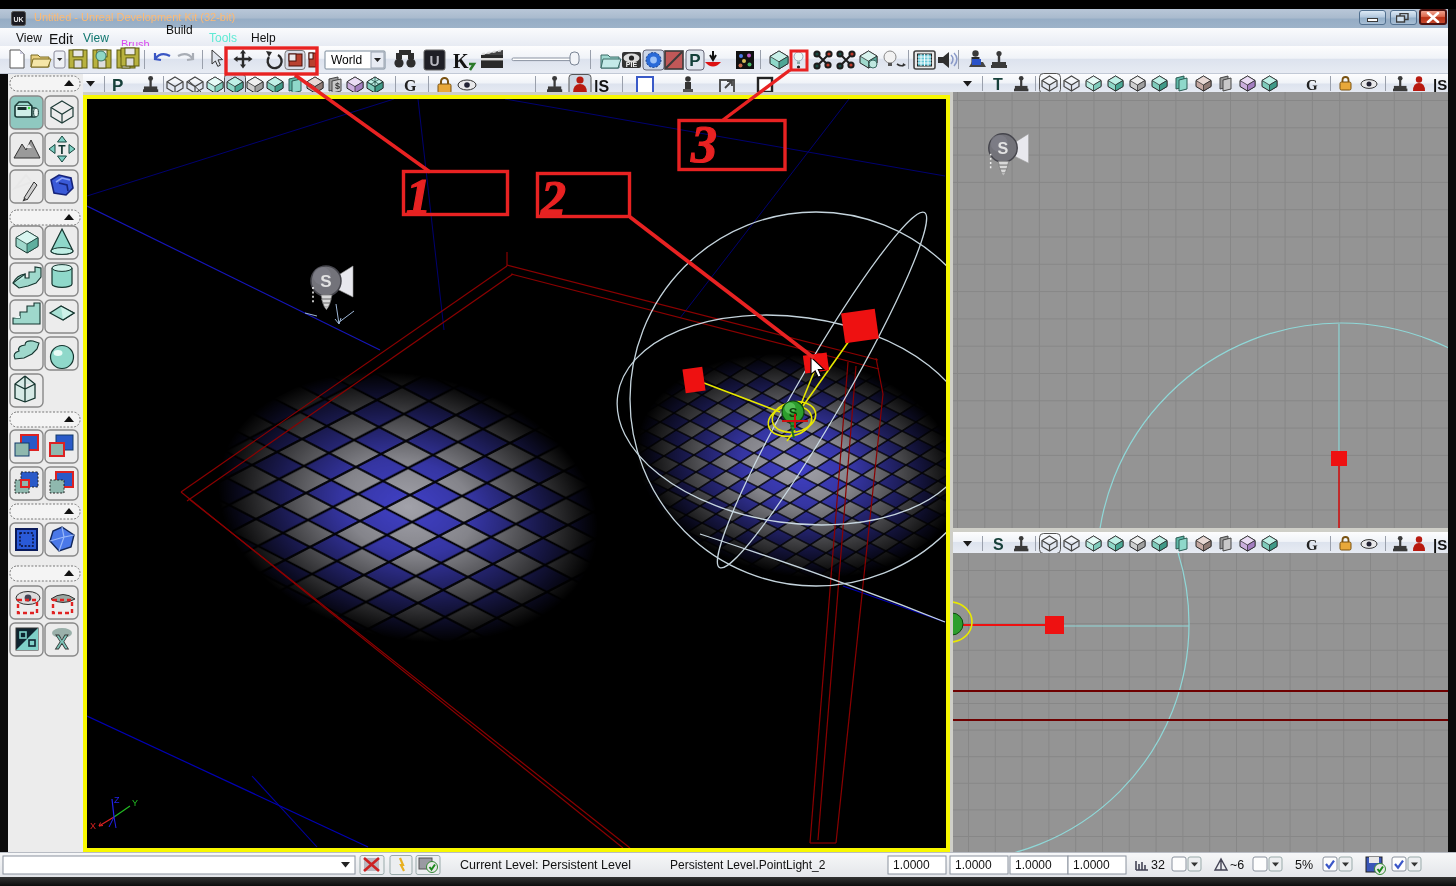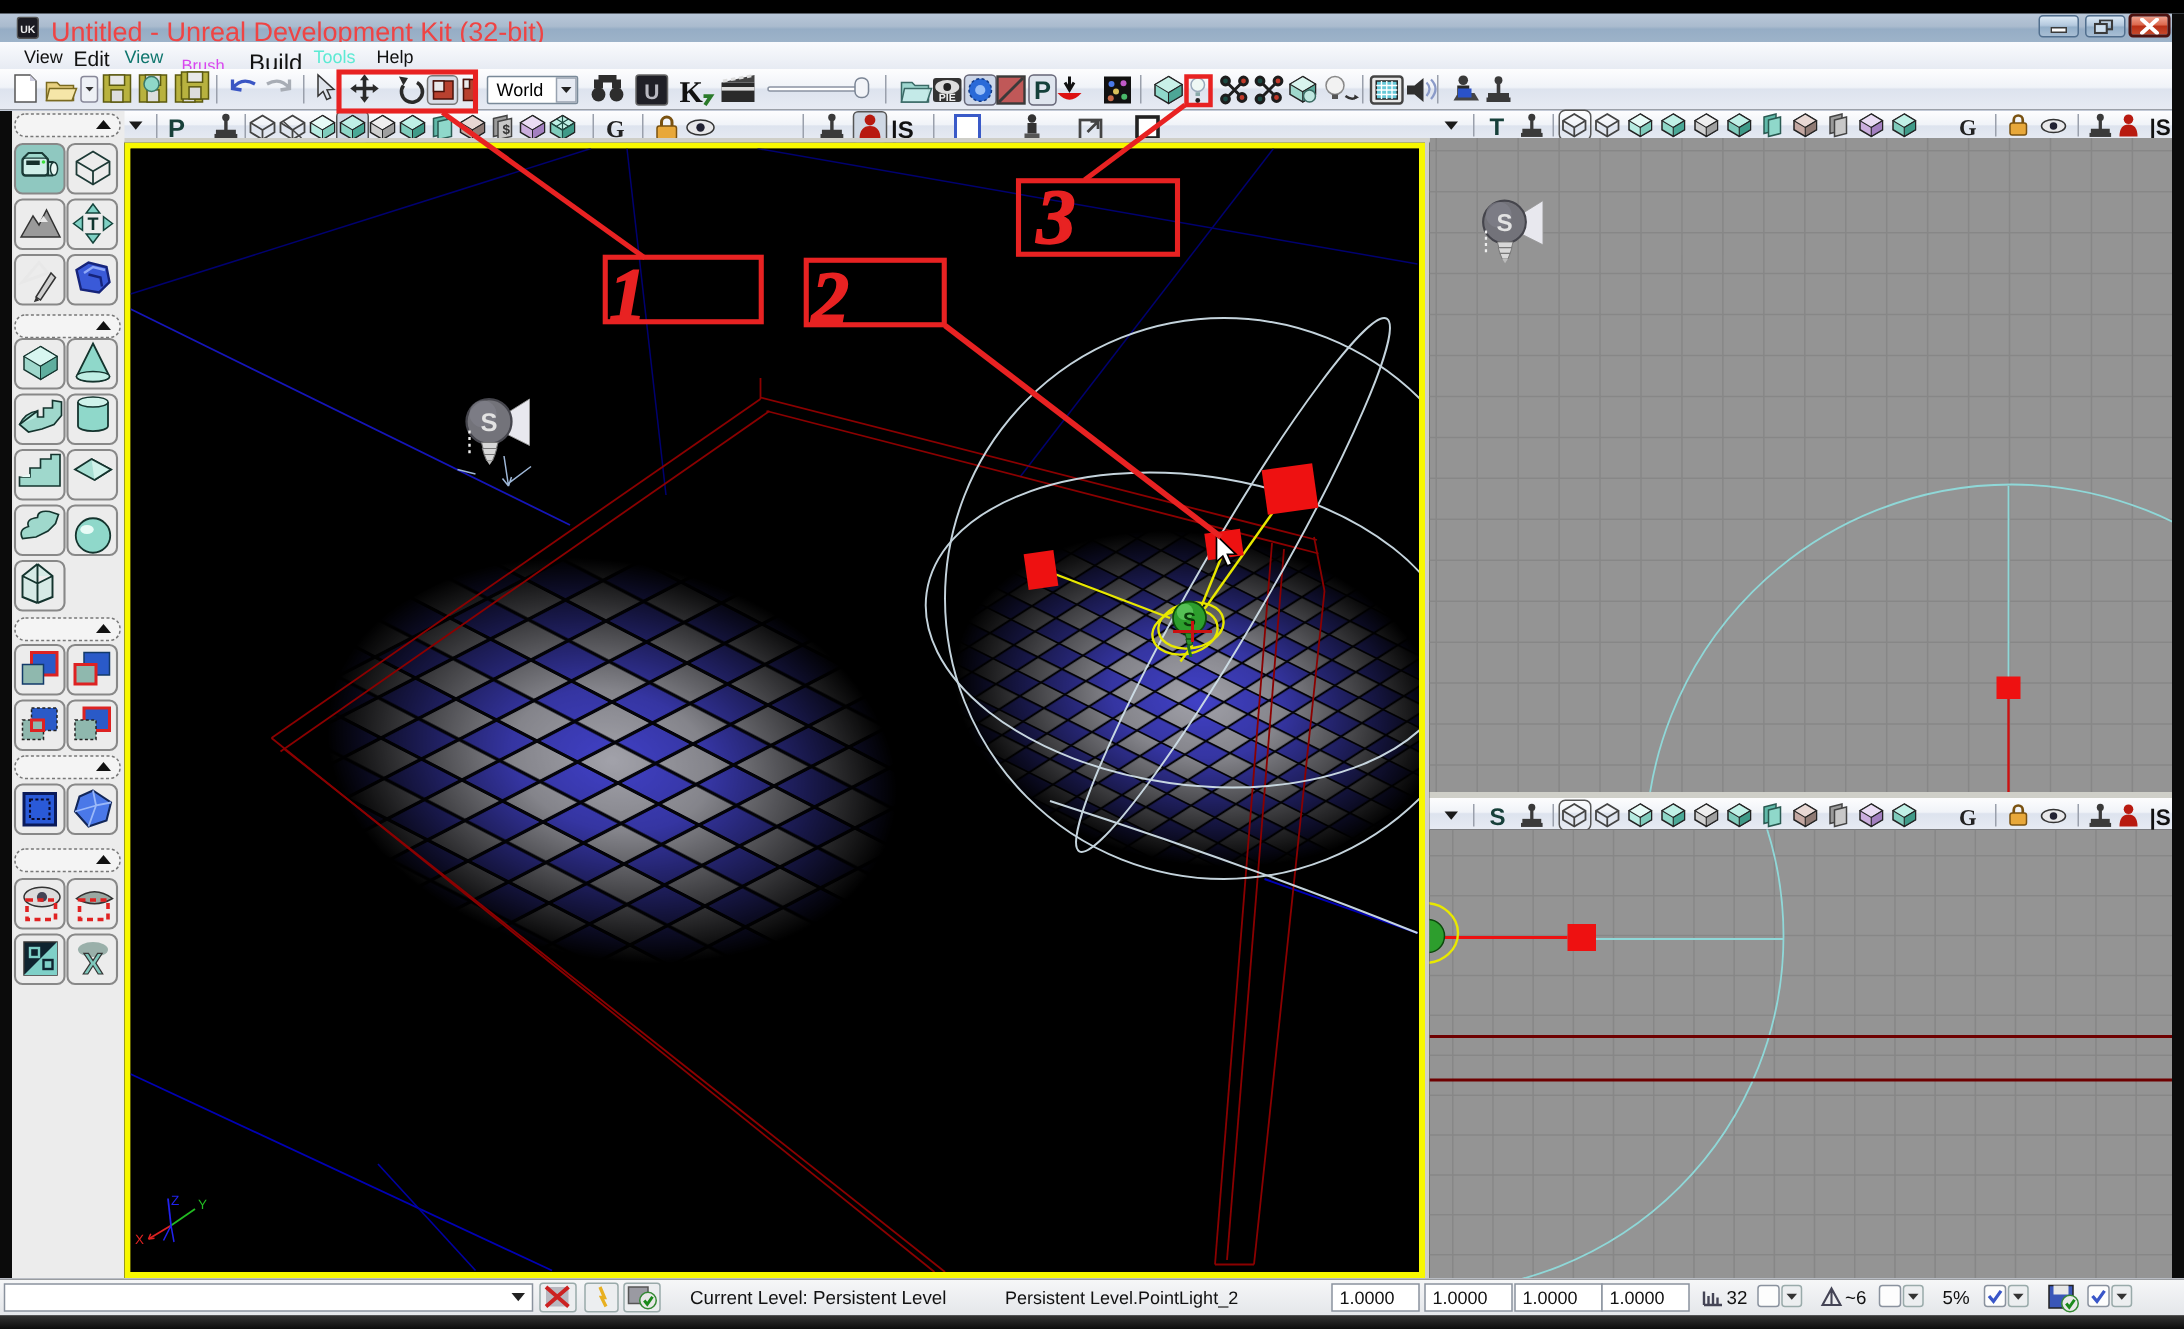--- a/index.html
+++ b/index.html
@@ -6,38 +6,38 @@
 .abs{position:absolute}
 .tbgrad{background:linear-gradient(to bottom,#fdfdfe 0%,#f0f3f8 45%,#dde3ee 50%,#e7ebf3 100%)}
 .btn{position:absolute;border-radius:3px}
 </style></head><body>
 <div class="abs" style="left:0;top:0;width:1456px;height:9px;background:#000"></div>
 <div class="abs" style="left:0;top:9px;width:1456px;height:19px;background:linear-gradient(to bottom,#b9c7d8 0%,#aabbce 45%,#96adc5 55%,#9db3c9 100%)"></div>
 <svg style="position:absolute;left:11px;top:11px" width="15" height="15" viewBox="0 0 15 15">
     <rect x="0.5" y="0.5" width="14" height="14" rx="2" fill="#1b1b22" stroke="#555"></rect>
     <text x="7.5" y="11" font-size="7" font-weight="bold" fill="#e8e8e8" text-anchor="middle" font-family="Liberation Sans,sans-serif">UK</text>
   </svg>
-<div class="abs" style="left:34px;top:11px;font-size:18px;color:#ef4444">Untitled - Unreal Development Kit (32-bit)</div>
+<div class="abs" style="left:34px;top:11px;font-size:11px;color:#fdba74">Untitled - Unreal Development Kit (32-bit)</div>
 <div class="btn" style="left:1359px;top:10px;width:27px;height:15px;background:linear-gradient(to bottom,#dce9f5,#b4c9de 45%,#93afc9 55%,#a8bed4);border:1px solid #52708f"></div>
 <div class="abs" style="left:1367px;top:18px;width:11px;height:4px;background:#fdfdfd;border:1px solid #3a3a3a"></div>
 <div class="btn" style="left:1390px;top:10px;width:27px;height:15px;background:linear-gradient(to bottom,#dce9f5,#b4c9de 45%,#93afc9 55%,#a8bed4);border:1px solid #52708f"></div>
 <svg style="position:absolute;left:1396px;top:13px" width="15" height="10" viewBox="0 0 15 10">
     <rect x="4" y="0.5" width="8" height="6" fill="none" stroke="#3a3a3a" stroke-width="1.4"></rect>
     <rect x="0.5" y="3" width="8" height="6" fill="#cfe0ef" stroke="#3a3a3a" stroke-width="1.4"></rect>
   </svg>
 <div class="btn" style="left:1419px;top:9px;width:28px;height:16px;background:linear-gradient(to bottom,#efa18e 0%,#dd6a4f 45%,#b93016 55%,#c6492d 100%);border:2px solid #4d1210"></div>
 <svg style="position:absolute;left:1426px;top:12px" width="14" height="11" viewBox="0 0 14 11">
     <path d="M2,1 L12,10 M12,1 L2,10" stroke="#fff" stroke-width="2.6" stroke-linecap="round"></path>
   </svg>
 <div class="abs" style="left:0;top:28px;width:1456px;height:18px;background:linear-gradient(to bottom,#fafbfd,#e7ebf3)"></div>
 <div class="abs" style="left:16px;top:31px;font-size:12px;color:#111">View</div>
 <div class="abs" style="left:49px;top:31px;font-size:14px;color:#111">Edit</div>
 <div class="abs" style="left:83px;top:31px;font-size:12px;color:#0f766e">View</div>
 <div class="abs" style="left:121px;top:38px;font-size:11px;color:#d946ef">Brush</div>
-<div class="abs" style="left:166px;top:34px;font-size:16px;color:#111">Build</div>
+<div class="abs" style="left:166px;top:23px;font-size:12px;color:#111">Build</div>
 <div class="abs" style="left:209px;top:31px;font-size:12px;color:#5eead4">Tools</div>
 <div class="abs" style="left:251px;top:31px;font-size:12px;color:#111">Help</div>
 <div class="abs tbgrad" style="left:0;top:46px;width:1456px;height:28px;border-bottom:1px solid #c2c9d6"></div>
 <div class="abs tbgrad" style="left:0;top:74px;width:1456px;height:21px;border-bottom:1px solid #c2c9d6"></div>
 <div class="abs" style="left:0;top:74px;width:8px;height:778px;background:#0b0b0b"></div>
 <div class="abs" style="left:8px;top:74px;width:75px;height:778px;background:#ececec"></div>
 <svg style="position:absolute;left:0px;top:0px" width="1456" height="74" viewBox="0 0 1456 74">
     <g transform="translate(8,50)">
       <path d="M2,0 h10 l4,4 v14 h-14 Z" fill="#fff" stroke="#555"></path>
       <path d="M12,0 l4,4 h-4 Z" fill="#ccd"></path>

